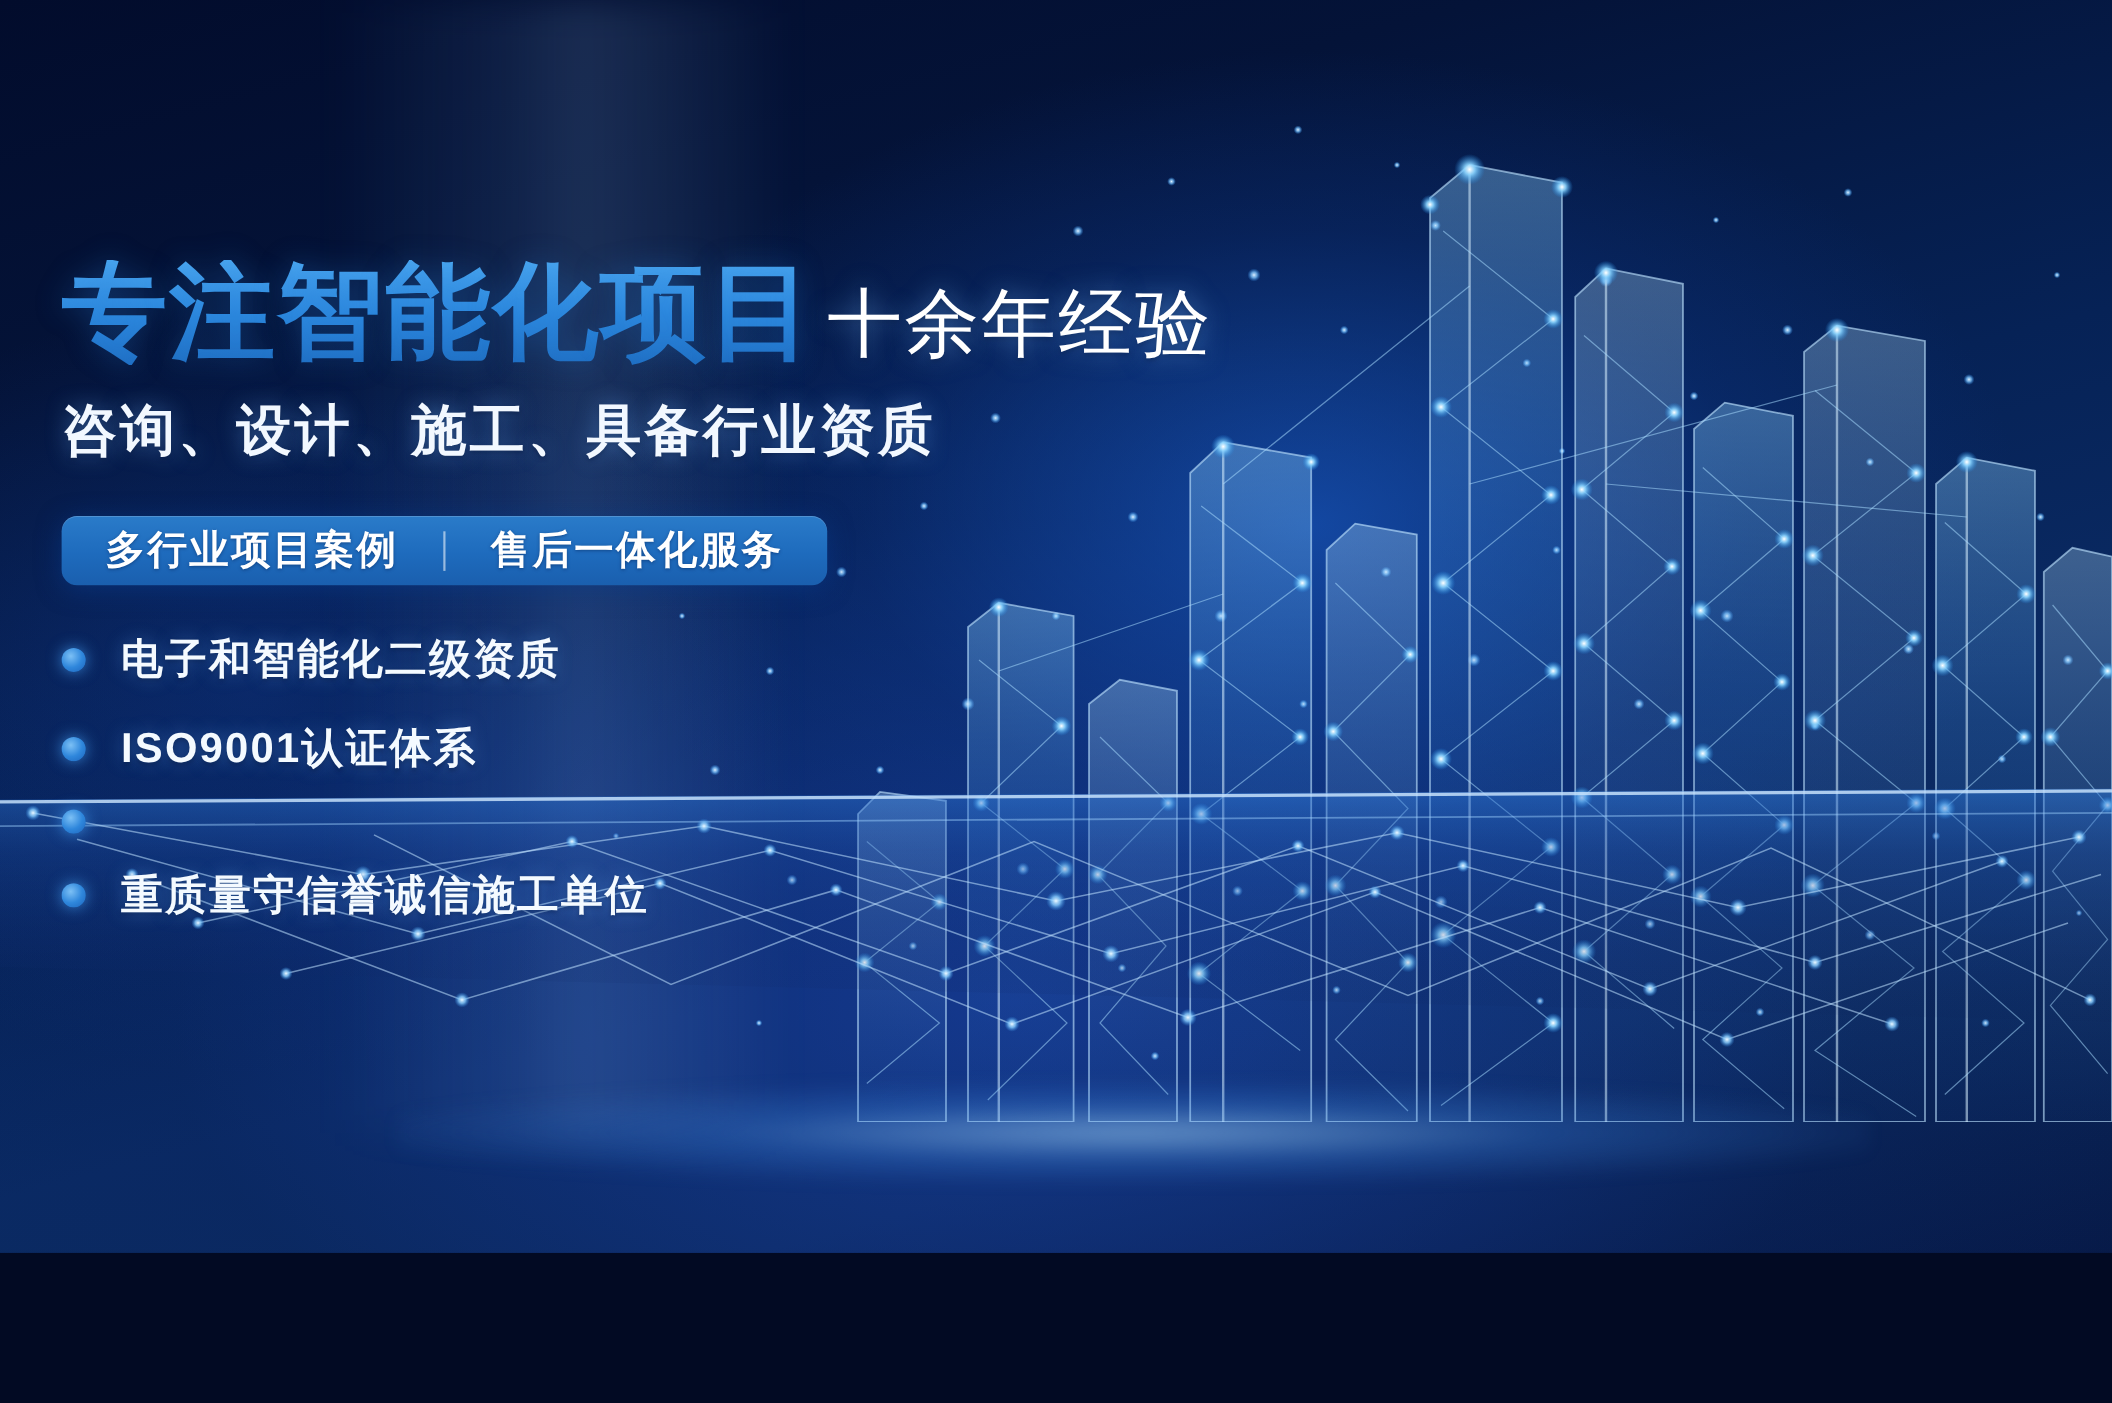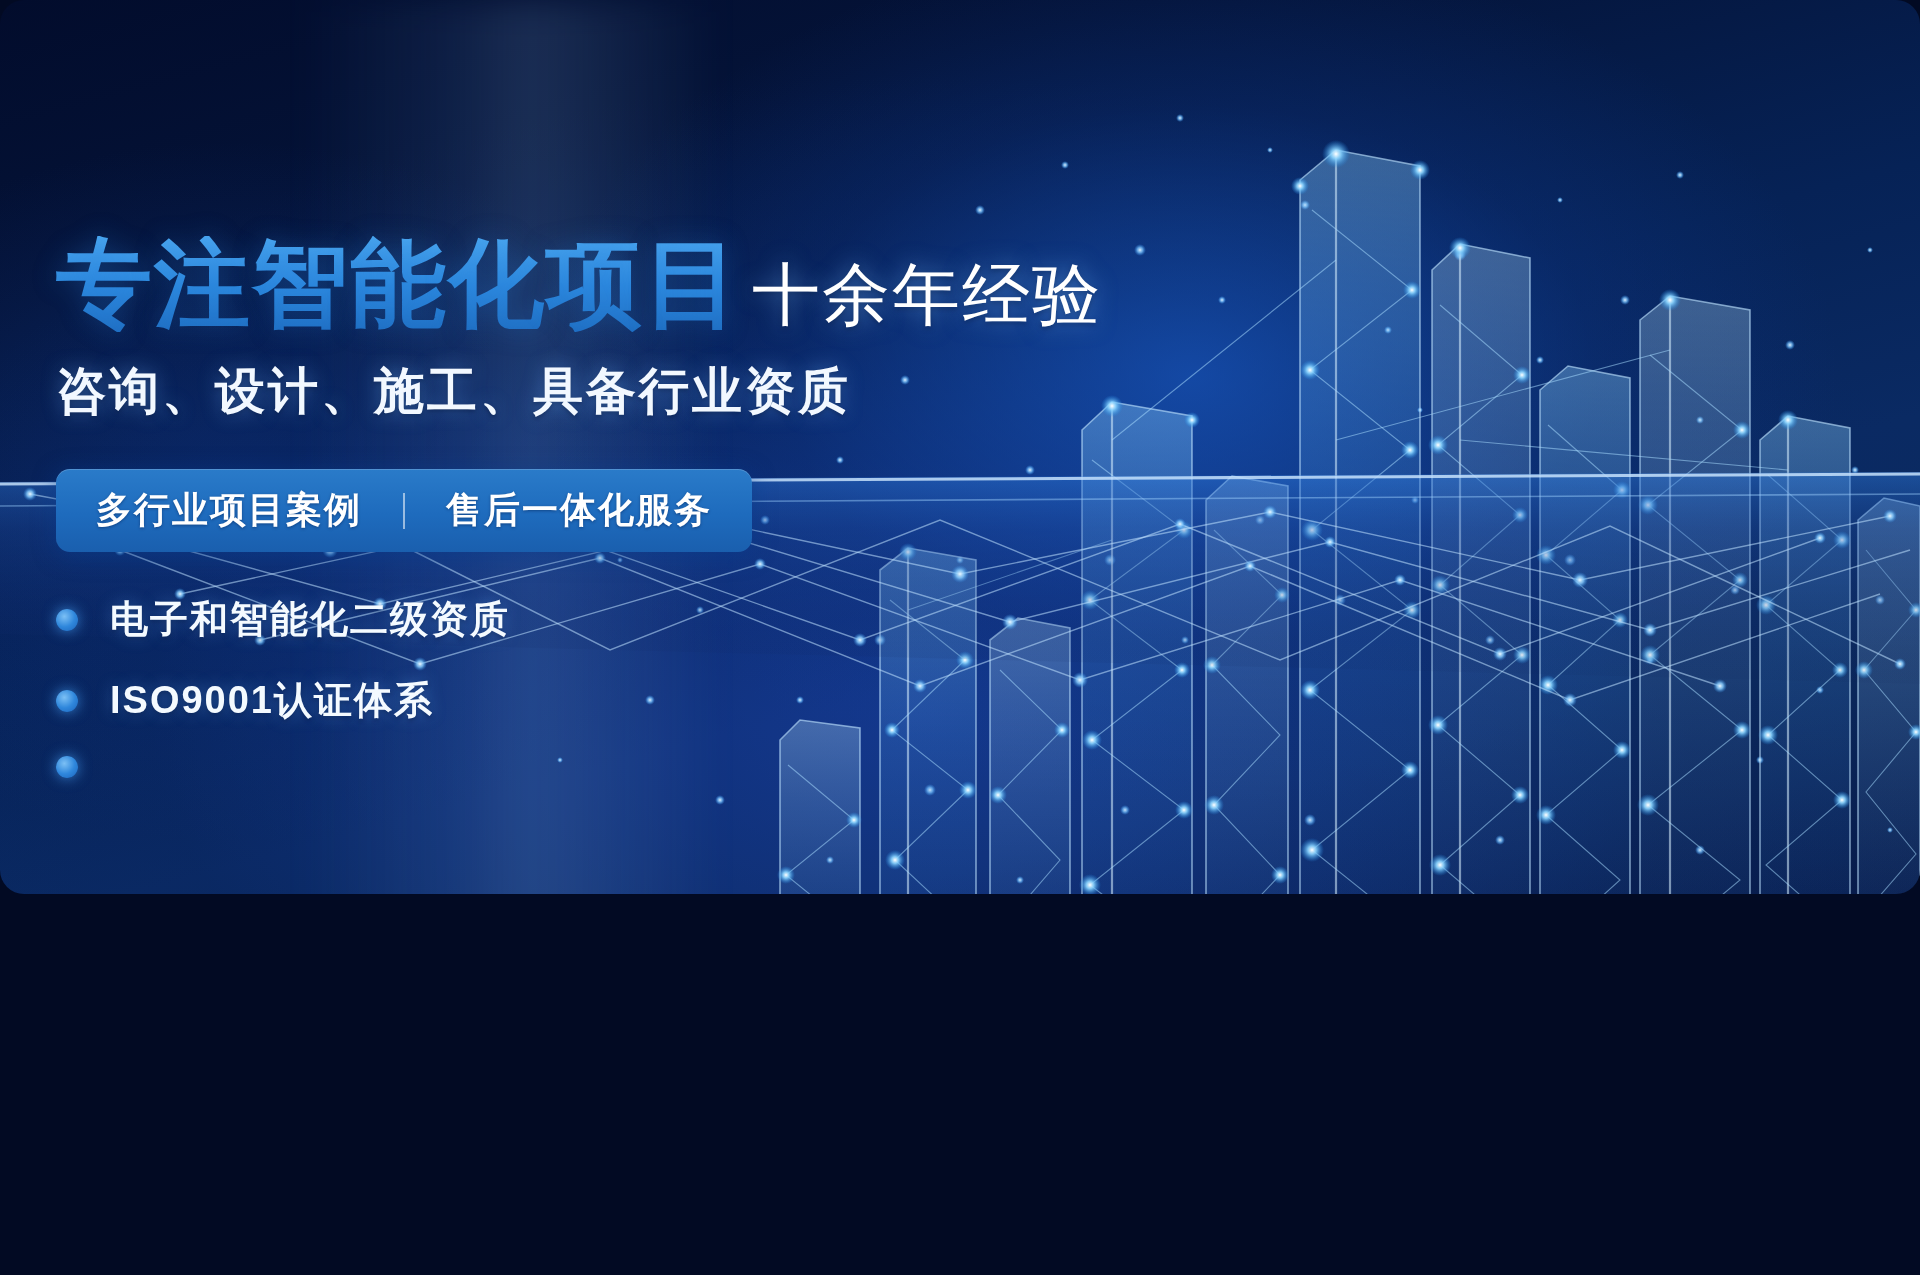--- a/index.html
+++ b/index.html
@@ -1,26 +1,25 @@
 <!DOCTYPE html>
 <html><head>
 <meta charset="utf-8">
 <style>
   * { margin:0; padding:0; box-sizing:border-box; }
   html,body { width:1920px; height:1275px; overflow:hidden; background:#020a23; }
   body { font-family:"Liberation Sans","DejaVu Sans",sans-serif; }
 
   .banner{
-    position:relative; width:1920px; height:894px; overflow:hidden;
+    position:relative; width:1920px; height:1139px; overflow:hidden;
     background:
       radial-gradient(ellipse 900px 600px at 62% 42%, rgba(24,86,190,.72) 0%, rgba(14,56,140,.30) 45%, rgba(4,18,60,0) 72%),
       radial-gradient(ellipse 1400px 800px at 48% 80%, rgba(30,70,185,.50) 0%, rgba(10,34,100,.18) 55%, rgba(3,14,48,0) 80%),
       radial-gradient(ellipse 700px 500px at 12% 55%, rgba(16,56,140,.45) 0%, rgba(6,22,70,0) 70%),
       linear-gradient(165deg,#020c2c 0%,#041338 22%,#062256 48%,#0a2a63 66%,#0b2a5e 80%,#071a48 100%);
-    border-radius: 24px;
   }
 
   
   .art{ position:absolute; inset:0; pointer-events:none; }
   .skyline{ position:absolute; left:740px; top:140px; width:1180px; height:880px; }
   .ground{ position:absolute; left:0; bottom:0; width:1920px; height:440px; }
   .stars{ position:absolute; inset:0; }
   .haze{
     position:absolute; left:300px; top:0; width:420px; height:1030px;
     background:linear-gradient(90deg, rgba(90,150,235,0) 0%, rgba(120,175,245,.10) 38%, rgba(150,200,255,.16) 55%, rgba(90,150,235,0) 100%);
@@ -51,21 +50,21 @@
 
   .subtitle{
     font-size:50px; font-weight:700; color:#f2f8ff; letter-spacing:3px;
     margin-bottom:44px; white-space:nowrap;
     text-shadow:0 0 20px rgba(110,180,255,.45), 0 2px 4px rgba(0,15,50,.5);
   }
 
   .badge{
     display:inline-flex; align-items:center; gap:41px;
     background:linear-gradient(180deg,#2a7bc9 0%,#1e6bbd 55%,#1a5fae 100%);
-    border-radius:14px; padding:17px 40px; margin-bottom:42px;
+    border-radius:14px; padding:7px 40px; margin-bottom:42px;
     box-shadow:0 4px 22px rgba(10,60,140,.55), inset 0 1px 0 rgba(255,255,255,.18);
   }
   .badge-text{ font-size:36px; font-weight:700; color:#ffffff; letter-spacing:2px; white-space:nowrap;
     text-shadow:0 1px 3px rgba(0,25,70,.45); }
   .badge-divider{ width:2px; height:36px; background:rgba(255,255,255,.55); }
 
   .bullets{ list-style:none; }
   .bullet{ display:flex; align-items:center; margin-bottom:30px;text-align:center; }
   .dot{
     width:22px; height:22px; border-radius:50%; flex:0 0 22px; margin-right:32px;
@@ -362,16 +361,20 @@
         <span class="dot"></span>
         <span class="bullet-text">电子和智能化二级资质</span>
       </li>
       <li class="bullet">
         <span class="dot"></span>
         <span class="bullet-text">ISO9001认证体系</span>
       </li>
       <li class="bullet">
         <span class="dot"></span>
       </li>
+      <li class="bullet">
+        <span class="dot"></span>
+        <span class="bullet-text">重质量守信誉诚信施工单位</span>
+      </li>
     </ul>
 
   </div>
 </div>
 
 </body></html>

